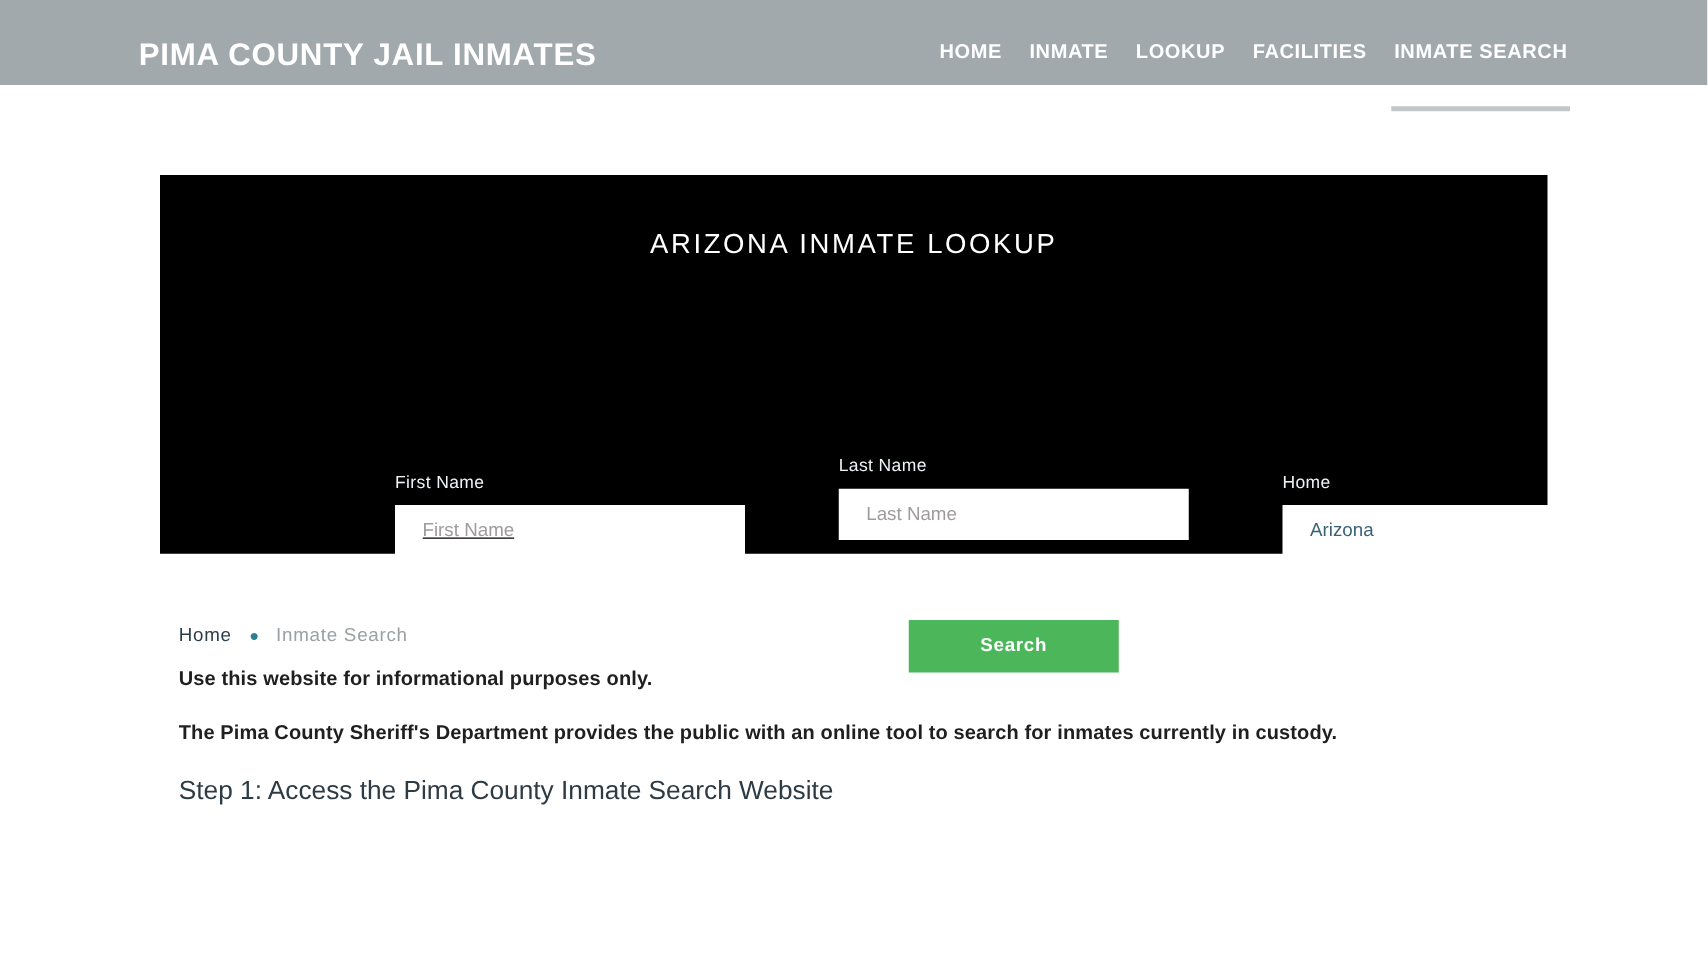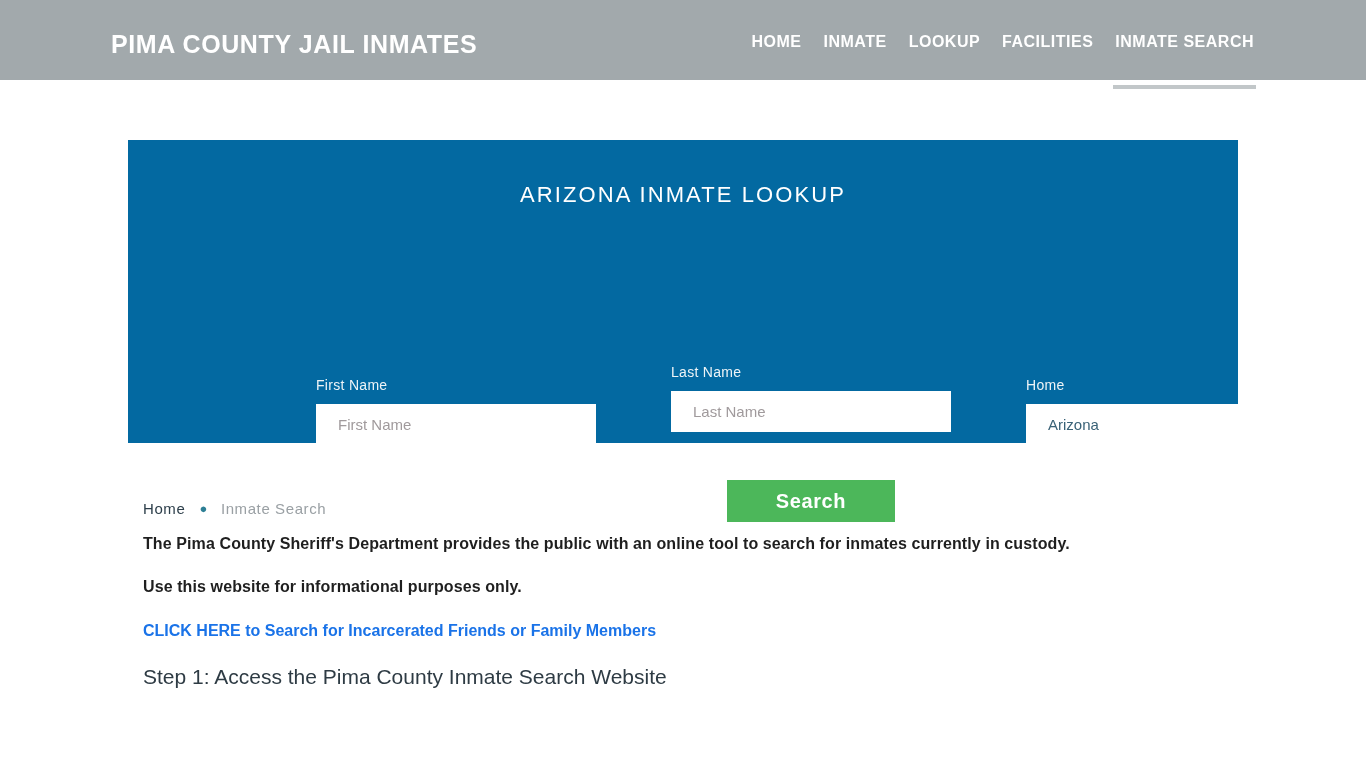--- a/index.html
+++ b/index.html
@@ -9,21 +9,21 @@
     width: 1366px; height: 768px;
     overflow: hidden;
     background: #ffffff;
     font-family: "Liberation Sans", sans-serif;
   }
 
   
   .site-header {
     position: relative;
     width: 1366px;
-    height: 80px;
+    height: 68px;
     background: #a2a9ac;
   }
   .header-inner {
     position: relative;
     width: 1366px;
     height: 88px;
   }
   .brand {
     position: absolute;
     left: 111px;
@@ -69,21 +69,21 @@
     background: #c2c7c9;
   }
 
   
   .lookup-panel {
     position: absolute;
     left: 128px;
     top: 140px;
     width: 1110px;
     height: 303px;
-    background: #0369a1;
+    background: #000000;
   }
   .lookup-title {
     position: absolute;
     left: 0; right: 0;
     top: 42px;
     text-align: center;
     color: #ffffff;
     font-size: 22px;
     font-weight: normal;
     letter-spacing: 2.1px;
@@ -110,36 +110,36 @@
     padding: 0 0 0 22px;
     font-family: "Liberation Sans", sans-serif;
     font-size: 15px;
     color: #3c5866;
     outline: none;
   }
   .field-input::placeholder {
     color: #a09a9c;
     opacity: 1;
   }
-  .field-first  { left: 188px;  top: 236px; }
+  .field-first  { left: 188px;  top: 236px; text-decoration: underline; }
   .field-last   { left: 543px;  top: 223px; }
   .field-state  { left: 898px;  top: 236px; }
   .field-state .field-input { color: #3a6277; }
 
   .search-button {
     position: absolute;
     left: 599px;
-    top: 340px;
+    top: 356px;
     width: 168px;
     height: 42px;
     background: #4cb75a;
     border: 0;
     color: #ffffff;
     font-family: "Liberation Sans", sans-serif;
-    font-size: 20px;
+    font-size: 15px;
     font-weight: bold;
     letter-spacing: 0.6px;
     cursor: pointer;
     line-height: 42px;
     padding: 0;
   }
 
   
   .content {
     position: absolute;
@@ -252,19 +252,18 @@
 </section>
 
 <main class="content">
   <div class="breadcrumb">
     <a class="crumb-link" href="#">Home</a>
     <span class="crumb-sep">●</span>
     <span class="crumb-current">Inmate Search</span>
   </div>
 
 
+  <p class="body-text">Use this website for informational purposes only.</p>
   <p class="body-text">The Pima County Sheriff's Department provides the public with an online tool to search for inmates currently in custody.</p>
-  <p class="body-text">Use this website for informational purposes only.</p>
-
-  <a class="body-link" href="#">CLICK HERE to Search for Incarcerated Friends or Family Members</a>
+
 
   <h2 class="step-heading">Step 1: Access the Pima County Inmate Search Website</h2>
 </main>
 
 </body></html>

